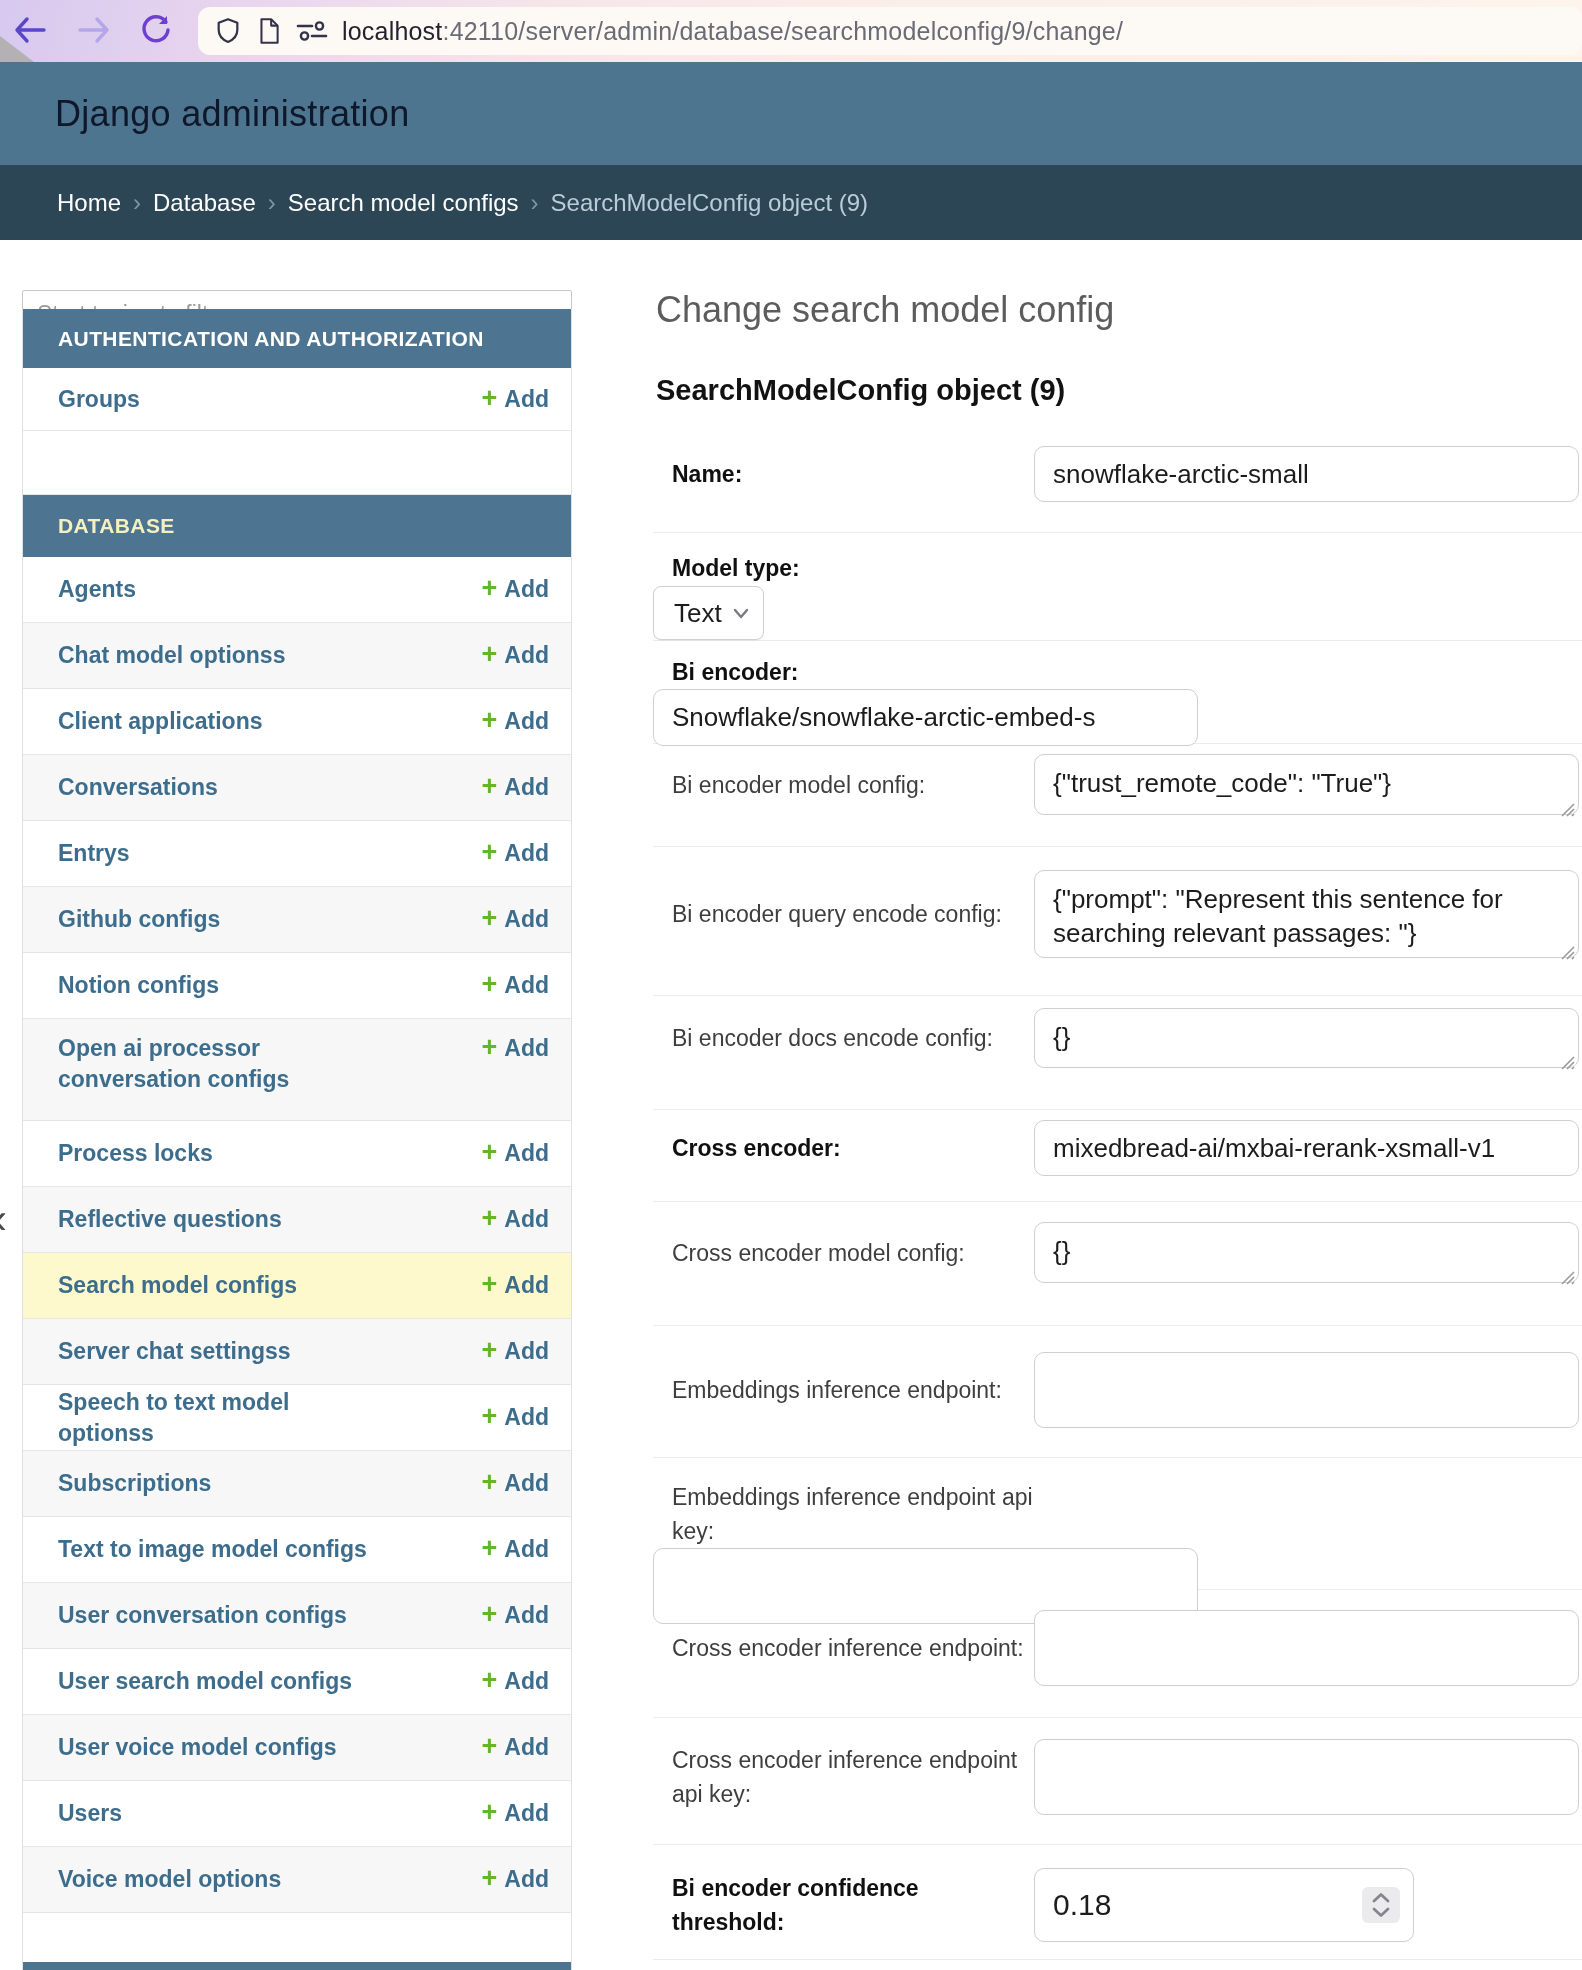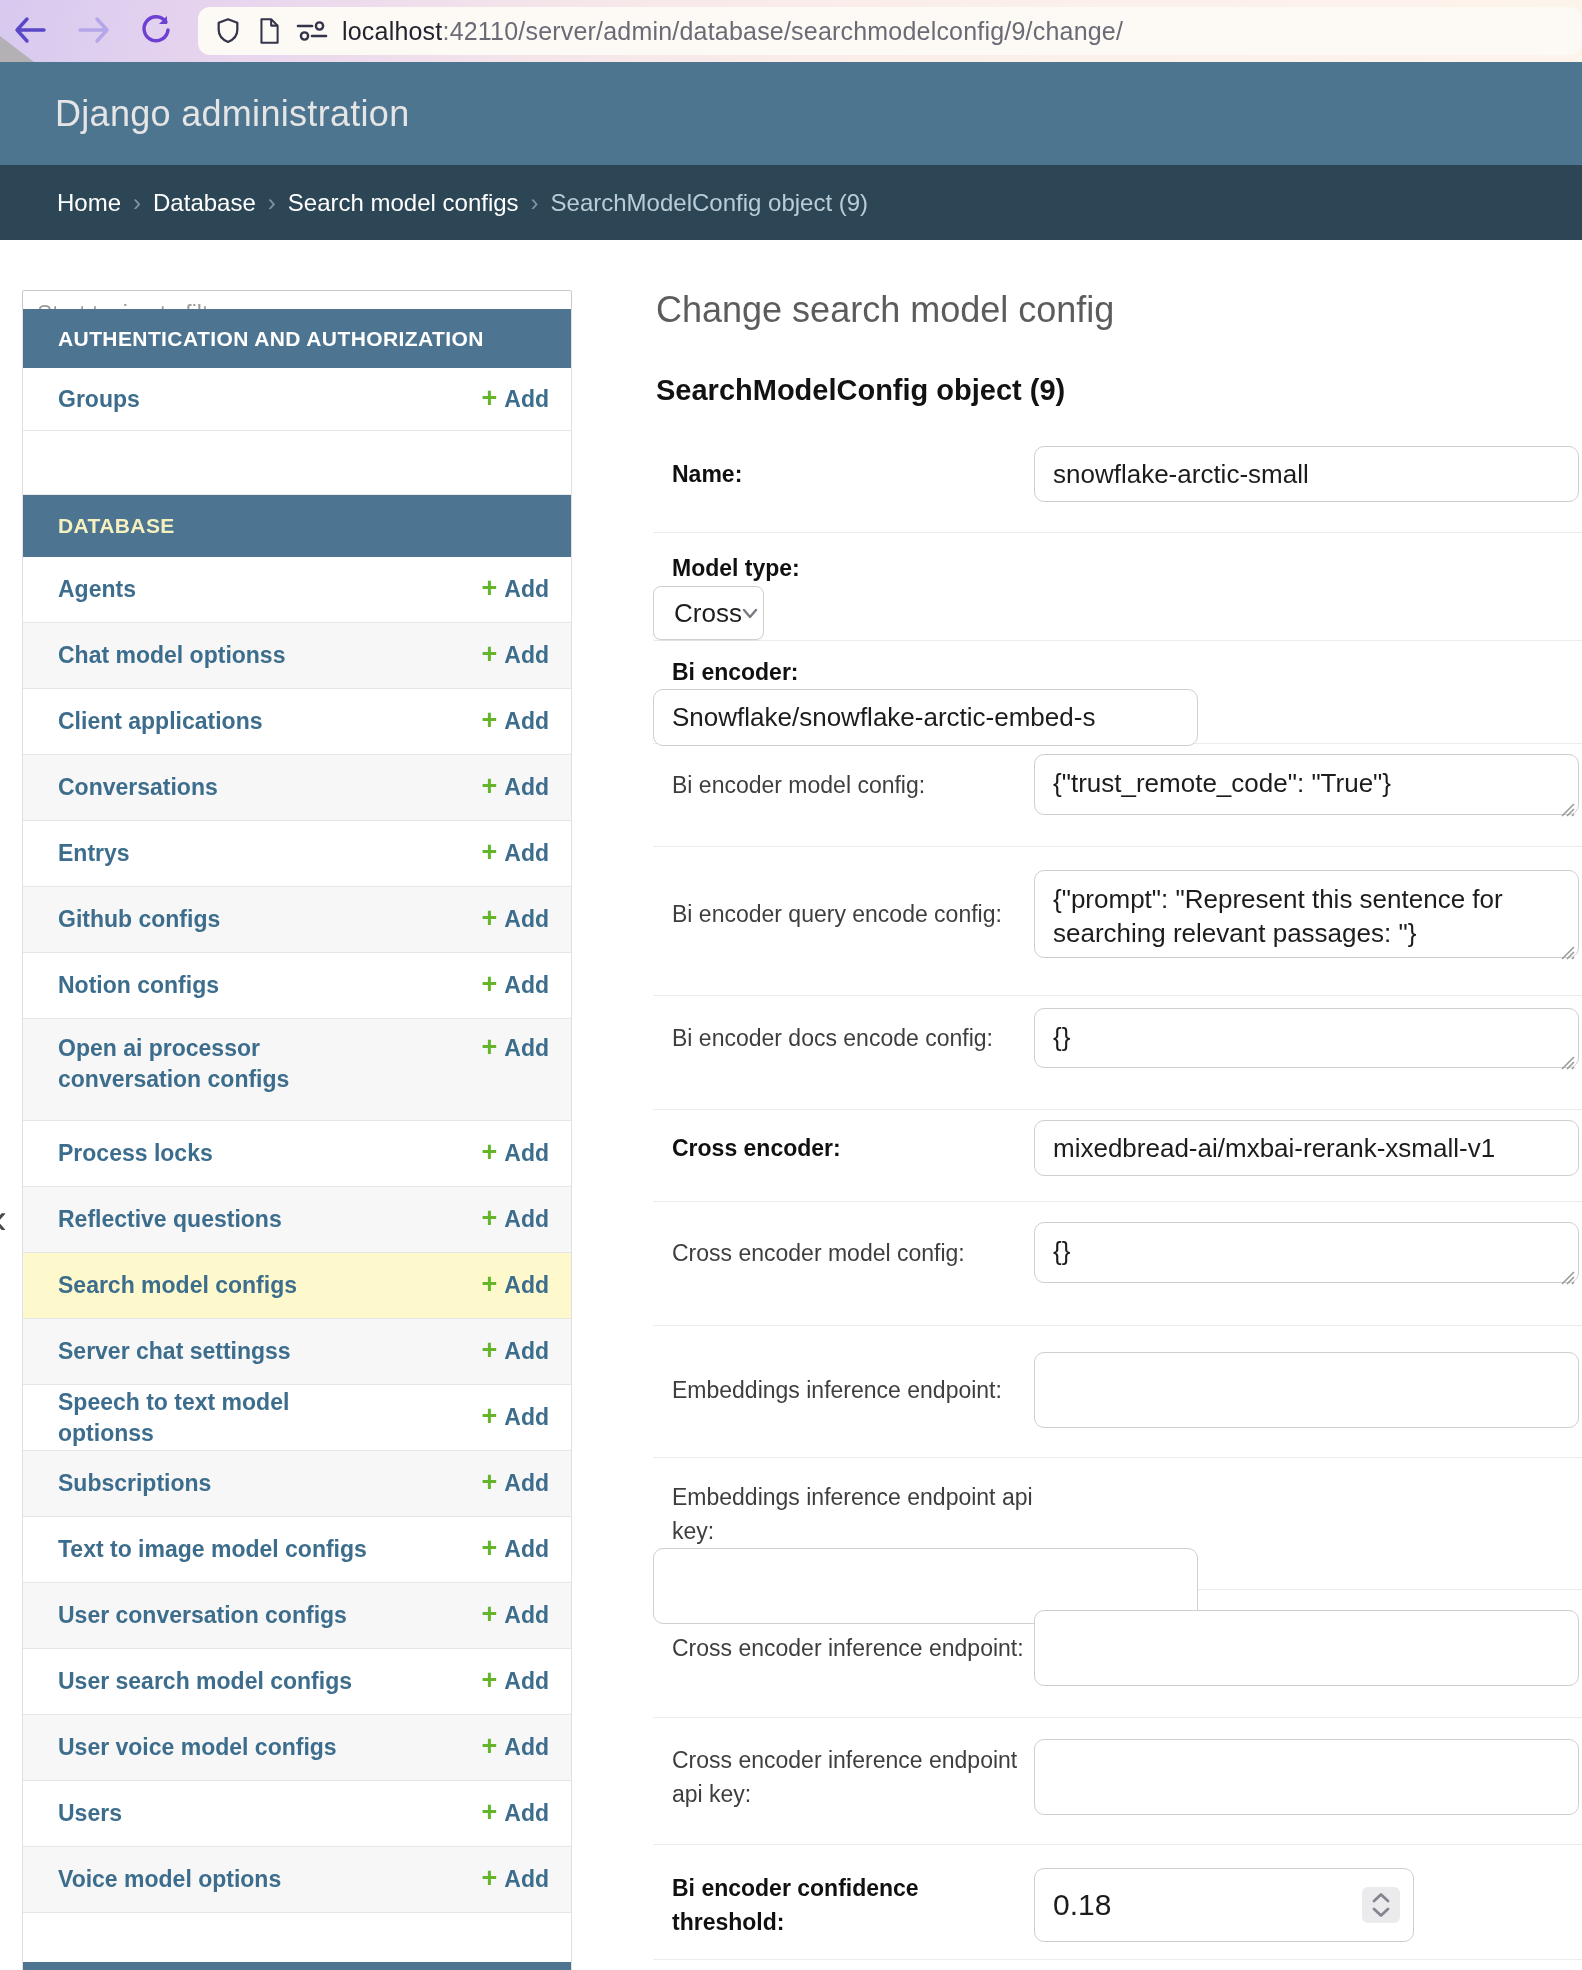--- a/index.html
+++ b/index.html
@@ -15,21 +15,21 @@
     display:flex;align-items:center;justify-content:center;padding:0;cursor:pointer;}
   .urlbar{position:absolute;left:198px;right:0;top:7px;height:48px;background:#fdf9f5;
     border-radius:12px;display:flex;align-items:center;padding-left:16px;}
   .urlbar .uicon{display:flex;align-items:center;justify-content:center;margin-right:14px;}
   .urltext{font-size:25px;letter-spacing:.2px;white-space:nowrap;color:#6b6b76;}
   .urltext .host{color:#23232e;}
 
   
   .dj-header{position:absolute;left:0;top:62px;width:1582px;height:103px;background:#4d7590;}
   .dj-header .title{position:absolute;left:55px;top:50%;transform:translateY(-50%);
-    color:#e5e5e5;font-size:36px;font-weight:500;letter-spacing:.3px;text-decoration:none;}
+    color:#0f172a;font-size:36px;font-weight:500;letter-spacing:.3px;text-decoration:none;}
   .crumbs{position:absolute;left:0;top:165px;width:1582px;height:75px;background:#2d4655;
     display:flex;align-items:center;padding-left:57px;font-size:24px;}
   .crumbs a{color:#fff;font-weight:500;text-decoration:none;}
   .crumbs .sep{color:#7d97a5;margin:0 12px;}
   .crumbs .current{color:#b9cdd9;font-weight:400;}
 
   
   .sidebar-filter{position:absolute;left:22px;top:253px;width:550px;height:48px;
     border:1px solid #c9c9c9;background:#fff;font-size:23px;color:#000000;padding:0 14px;border-radius:2px;margin-top:37px;}
   .sidebar-filter::placeholder{color:#9b9b9b;}
@@ -335,21 +335,21 @@
         <label class="flabel req">Name:</label>
         <div class="fctrl">
             <input class="tin ctl" type="text" value="snowflake-arctic-small" style="">
           </div>
       </div>
 
       <div class="frow r1">
         <label class="flabel req">Model type:</label>
         <div class="fctrl">
           <div class="select-box">
-            <span>Cross</span>
+            <span>Text</span>
             <span style="display:flex;">
               <svg width="16" height="11" viewBox="0 0 16 11">
                   <path d="M2 2 L8 9 L14 2" fill="none" stroke="#7a7a82" stroke-width="2.4" stroke-linecap="round" stroke-linejoin="round"></path>
                 </svg>
             </span>
           </div>
         </div>
       </div>
 
       <div class="frow r2">

